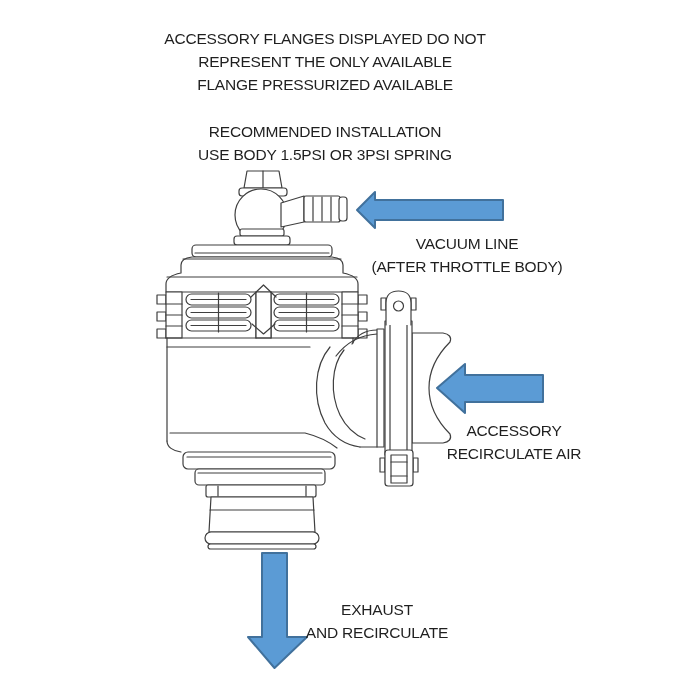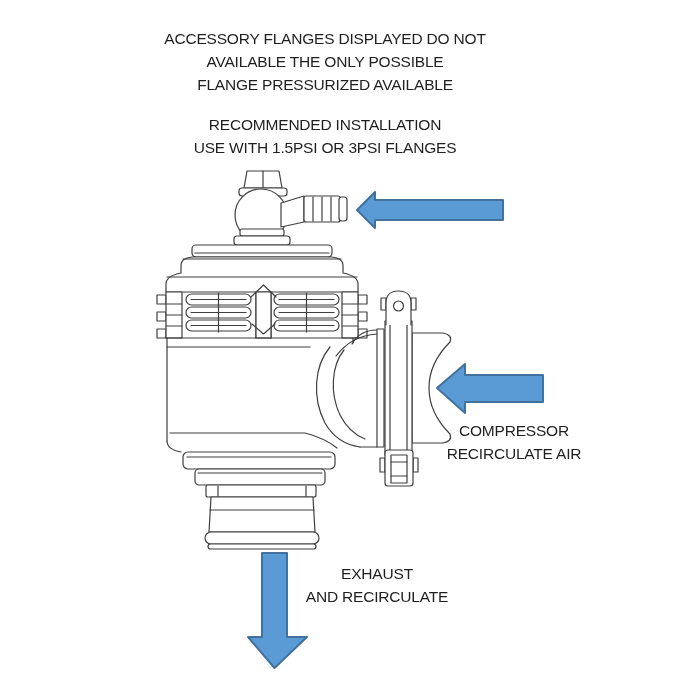--- a/index.html
+++ b/index.html
@@ -149,33 +149,37 @@
 
     <g stroke-width="2" stroke-linejoin="round" fill="#5b9bd5" stroke="#41719c">
       <polygon points="357,210 375,192 375,200 503,200 503,220 375,220 375,228"></polygon>
       <polygon points="437,388 465,364 465,375 543,375 543,402 465,402 465,413"></polygon>
       <polygon points="262,553 287,553 287,637 307,637 274.5,668 248,637 262,637"></polygon>
     </g>
   </svg>
 
   <div class="caption" style="left:325px;top:27px;">
     <span>ACCESSORY FLANGES DISPLAYED DO NOT</span>
-    <span>AVAILABLE THE ONLY POSSIBLE</span>
+    <span>REPRESENT THE ONLY AVAILABLE</span>
     <span>FLANGE PRESSURIZED AVAILABLE</span>
   </div>
 
-  <div class="caption" style="left:325px;top:113px;text-align:center;">
+  <div class="caption" style="left:325px;top:120px;text-align:center;">
     <span>RECOMMENDED INSTALLATION</span>
-    <span>USE WITH 1.5PSI OR 3PSI FLANGES</span>
+    <span>USE BODY 1.5PSI OR 3PSI SPRING</span>
   </div>
 
+  <div class="caption" style="left:467px;top:232px;">
+    <span>VACUUM LINE</span>
+    <span>(AFTER THROTTLE BODY)</span>
+  </div>
 
   <div class="caption" style="left:514px;top:419px;">
-    <span>COMPRESSOR</span>
+    <span>ACCESSORY</span>
     <span>RECIRCULATE AIR</span>
   </div>
 
-  <div class="caption" style="left:377px;top:562px;">
+  <div class="caption" style="left:377px;top:598px;">
     <span>EXHAUST</span>
     <span>AND RECIRCULATE</span>
   </div>
 
 </div>
 
 </body></html>

